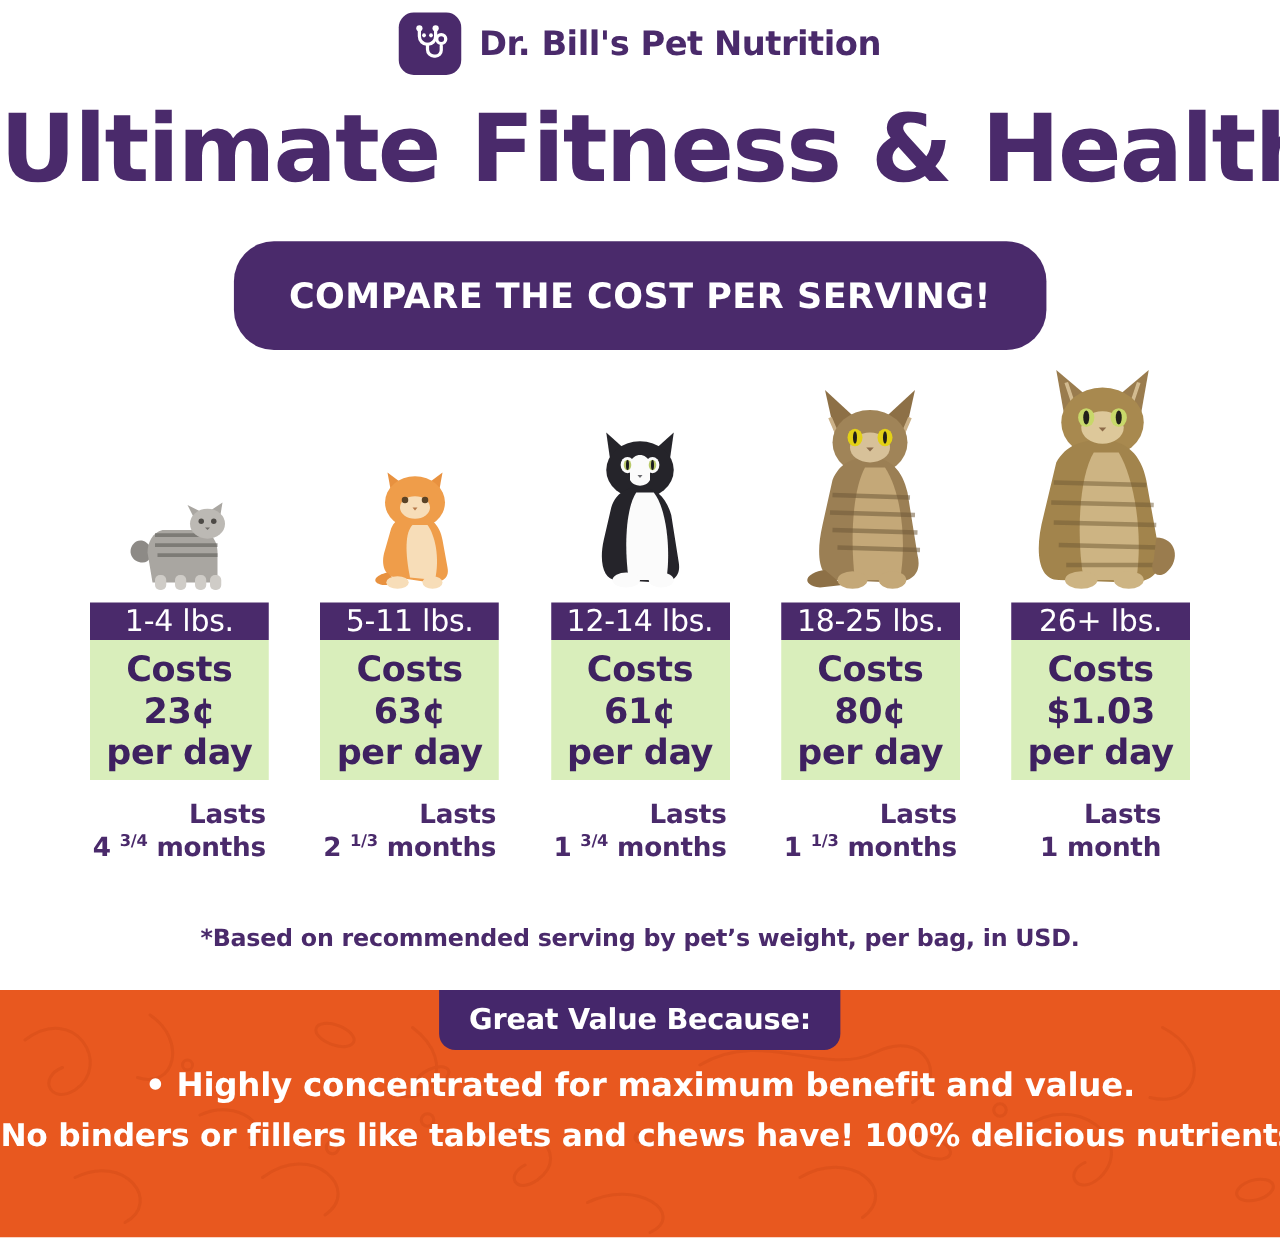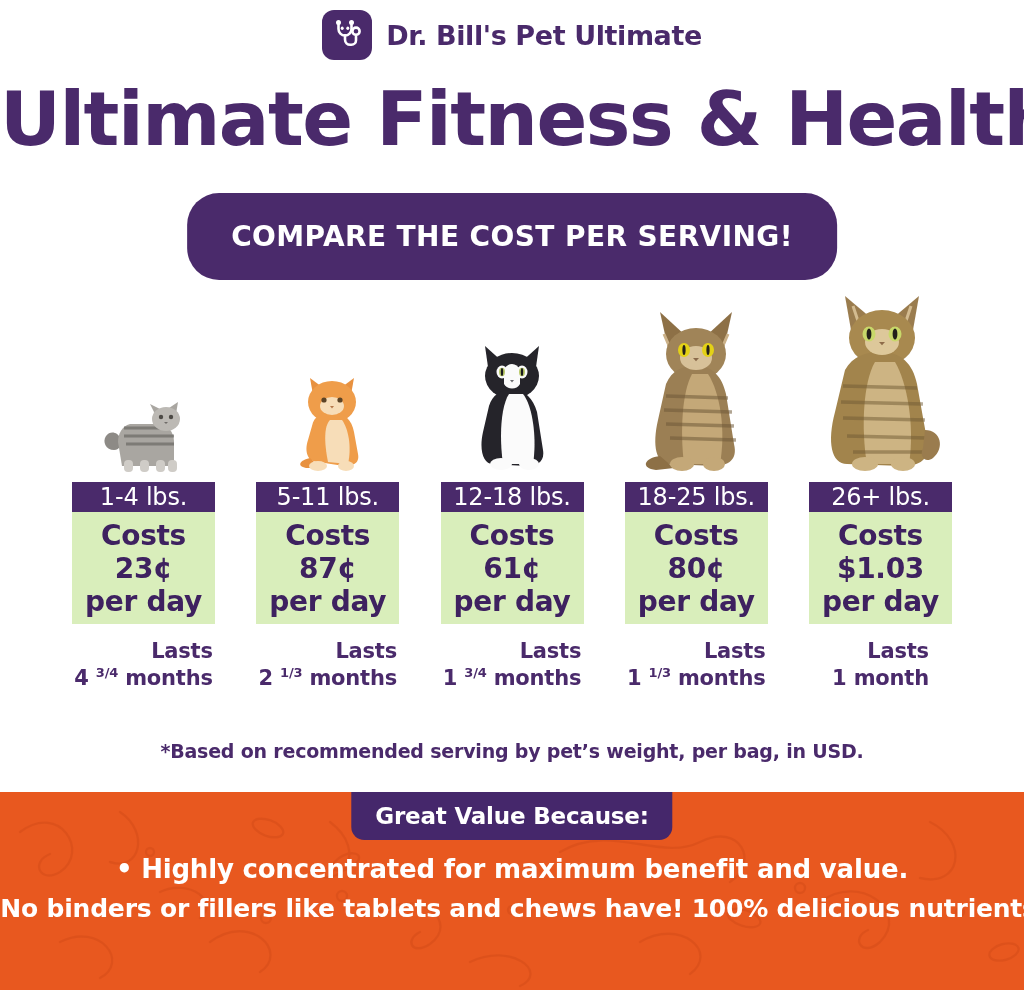--- a/index.html
+++ b/index.html
@@ -121,21 +121,21 @@
           <path d="M11.5 8.5 v5.5 a6.5 6.5 0 0 0 13 0 V8.5"></path>
           <path d="M18 20.4 v4.2 a5.2 5.2 0 0 0 5.2 5.2 h1.2 a4.6 4.6 0 0 0 4.6 -4.6 v-3.6"></path>
         </g>
         <circle cx="11.5" cy="7.6" r="2.5" fill="#ffffff"></circle>
         <circle cx="24.5" cy="7.6" r="2.5" fill="#ffffff"></circle>
         <circle cx="29" cy="16.2" r="3.6" fill="none" stroke="#ffffff" stroke-width="2.6"></circle>
         <ellipse cx="15.2" cy="13.2" rx="1.5" ry="1.7" fill="#ffffff"></ellipse>
         <ellipse cx="20.8" cy="13.2" rx="1.5" ry="1.7" fill="#ffffff"></ellipse>
       </svg>
     </div>
-    <div class="brand-name">Dr. Bill's Pet Ultimate</div>
+    <div class="brand-name">Dr. Bill's Pet Nutrition</div>
   </div>
 
   <div class="headline">Ultimate Fitness &amp; Health</div>
 
   <div class="pill">
     <span class="pill-text">COMPARE THE COST PER SERVING!</span>
   </div>
 
   <div class="cols">
 
@@ -194,21 +194,21 @@
             <ellipse cx="50" cy="124" rx="9" ry="5" fill="#f7ddb8"></ellipse>
             <ellipse cx="78" cy="124" rx="8" ry="5" fill="#f7ddb8"></ellipse>
           </g>
         </svg>
       </div>
       <div class="weight-bar">
         <span class="weight-text">5-11 lbs.</span>
       </div>
       <div class="cost-box">
         <div class="cost-line">Costs</div>
-        <div class="cost-line">87¢</div>
+        <div class="cost-line">63¢</div>
         <div class="cost-line">per day</div>
       </div>
       <div class="lasts">
         <div>Lasts</div>
         <div>
           <span>2</span>
           <sup>1/3</sup>
           <span>months</span>
         </div>
       </div>
@@ -230,21 +230,21 @@
             <ellipse cx="73" cy="44" rx="3" ry="4.2" fill="#b9c96a"></ellipse>
             <ellipse cx="53" cy="44" rx="1.2" ry="4" fill="#1b1b1f"></ellipse>
             <ellipse cx="73" cy="44" rx="1.2" ry="4" fill="#1b1b1f"></ellipse>
             <path d="M61 52 l2 2.4 l2 -2.4Z" fill="#6b6b70"></path>
             <ellipse cx="52" cy="136" rx="11" ry="6" fill="#fbfbfb"></ellipse>
             <ellipse cx="80" cy="136" rx="10" ry="6" fill="#fbfbfb"></ellipse>
           </g>
         </svg>
       </div>
       <div class="weight-bar">
-        <span class="weight-text">12-18 lbs.</span>
+        <span class="weight-text">12-14 lbs.</span>
       </div>
       <div class="cost-box">
         <div class="cost-line">Costs</div>
         <div class="cost-line">61¢</div>
         <div class="cost-line">per day</div>
       </div>
       <div class="lasts">
         <div>Lasts</div>
         <div>
           <span>1</span>

